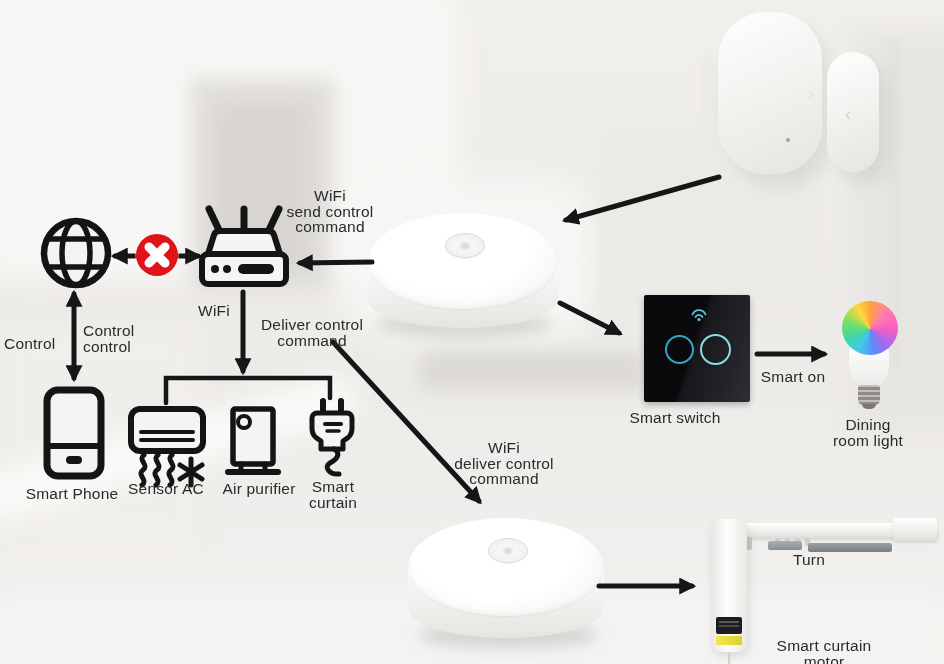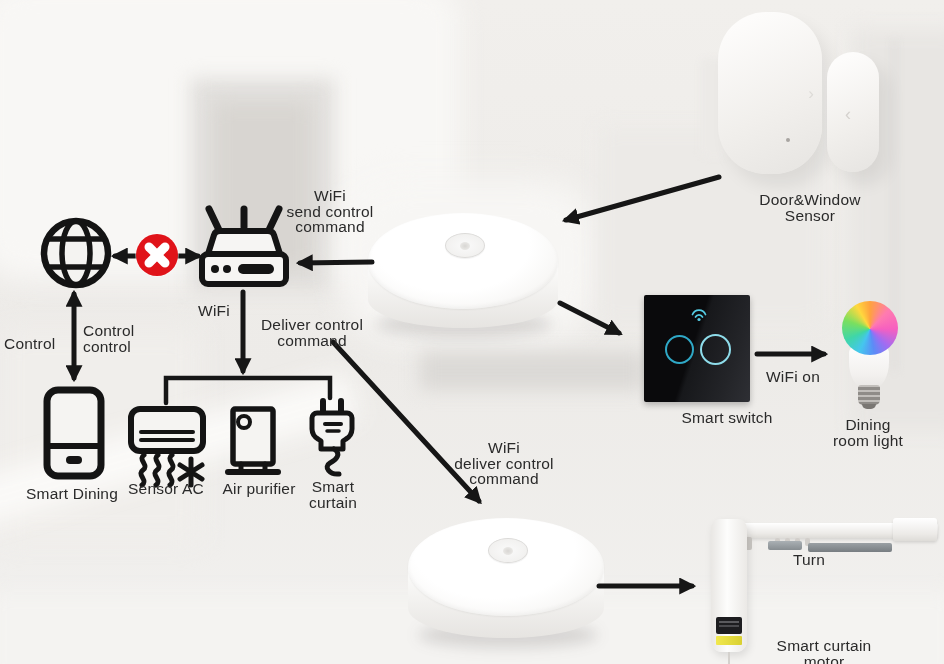--- a/index.html
+++ b/index.html
@@ -225,26 +225,25 @@
 control</div>
   <div class="lbl" style="left:214px;top:303px">WiFi</div>
   <div class="lbl" style="left:330px;top:188px">WiFi
 send control
 command</div>
   <div class="lbl" style="left:312px;top:317px">Deliver control
 command</div>
   <div class="lbl" style="left:504px;top:440px">WiFi
 deliver control
 command</div>
-  <div class="lbl" style="left:810px;top:192px">Door&amp;Window Sensor</div>
-  <div class="lbl" style="left:727px;top:410px">Smart switch</div>
-  <div class="lbl" style="left:793px;top:369px">WiFi on</div>
+  <div class="lbl" style="left:675px;top:410px">Smart switch</div>
+  <div class="lbl" style="left:793px;top:369px">Smart on</div>
   <div class="lbl" style="left:868px;top:417px">Dining
 room light</div>
-  <div class="lbl" style="left:72px;top:486px">Smart Dining</div>
+  <div class="lbl" style="left:72px;top:486px">Smart Phone</div>
   <div class="lbl" style="left:166px;top:481px">Sensor AC</div>
   <div class="lbl" style="left:259px;top:481px">Air purifier</div>
   <div class="lbl" style="left:333px;top:479px">Smart
 curtain</div>
   <div class="lbl" style="left:809px;top:552px">Turn</div>
   <div class="lbl" style="left:824px;top:638px">Smart curtain motor</div>
 
 </div>
 
 </body></html>

